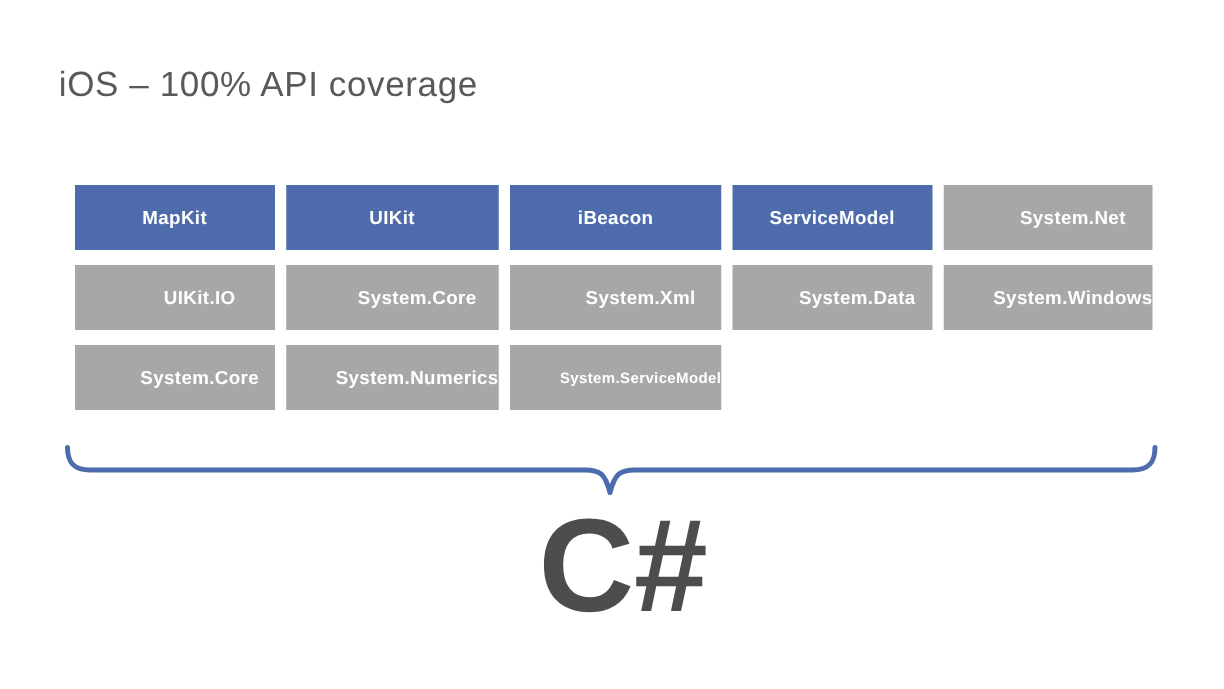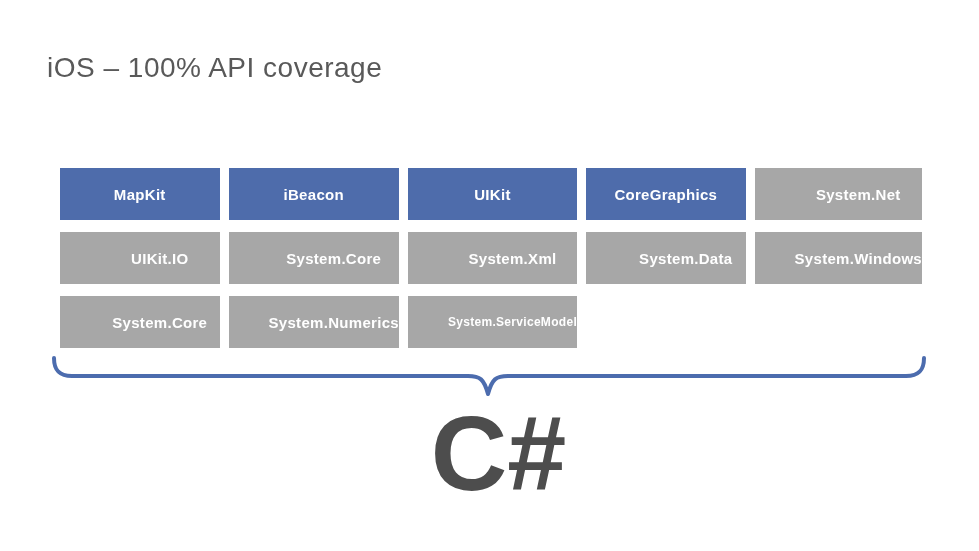--- a/index.html
+++ b/index.html
@@ -23,21 +23,21 @@
     font-size: 28px;
     font-weight: 300;
     letter-spacing: 0.5px;
     color: var(--title-color, #595959);
     font-family: "Liberation Sans", sans-serif;
     white-space: nowrap;
   }
   .grid {
     position: absolute;
     left: 60px;
-    top: 168px;
+    top: 148px;
     width: 862px;
     display: grid;
     grid-template-columns: repeat(5, 1fr);
     grid-auto-rows: 52px;
     gap: 12px 9px;
   }
   .cell {
     display: flex;
     align-items: center;
     justify-content: center;
@@ -74,23 +74,23 @@
 </style>
 </head>
 <body>
 
 <div class="slide">
 
   <h1 class="title">iOS – 100% API coverage</h1>
 
   <div class="grid">
       <div class="cell blue">MapKit</div>
+      <div class="cell blue">UIKit</div>
       <div class="cell blue">iBeacon</div>
-      <div class="cell blue">UIKit</div>
-      <div class="cell blue">CoreGraphics</div>
+      <div class="cell blue">ServiceModel</div>
       <div class="cell gray">System.Net</div>
       <div class="cell gray">UIKit.IO</div>
       <div class="cell gray">System.Core</div>
       <div class="cell gray">System.Xml</div>
       <div class="cell gray">System.Data</div>
       <div class="cell gray">System.Windows</div>
       <div class="cell gray">System.Core</div>
       <div class="cell gray">System.Numerics</div>
       <div class="cell gray small">System.ServiceModel</div>
     </div>

